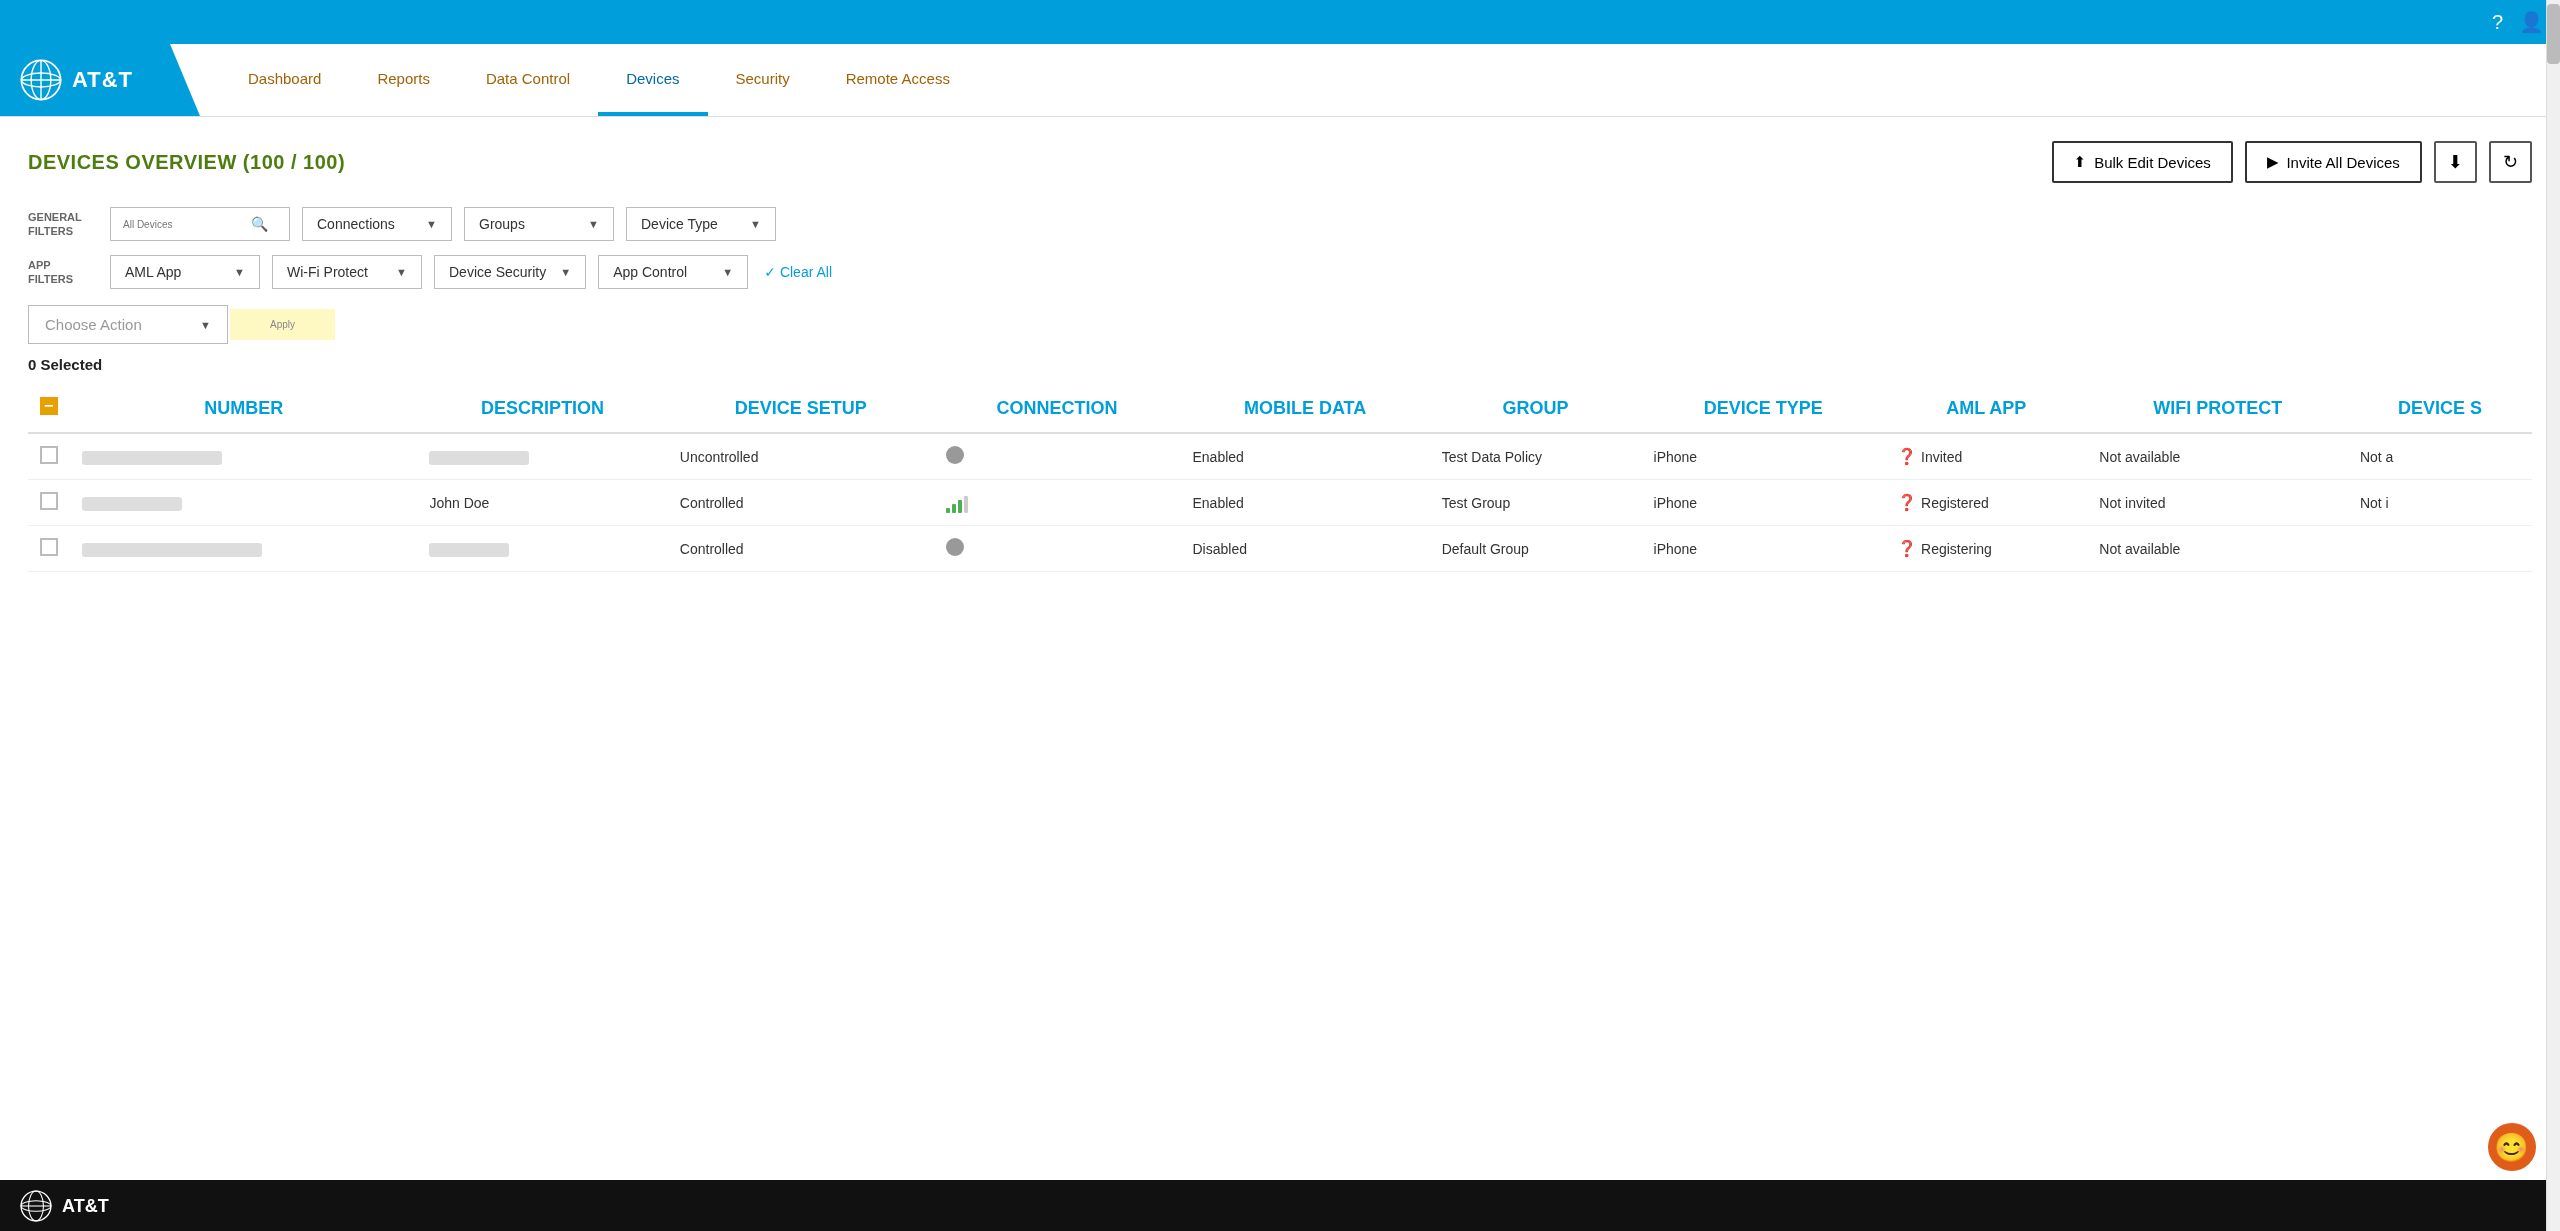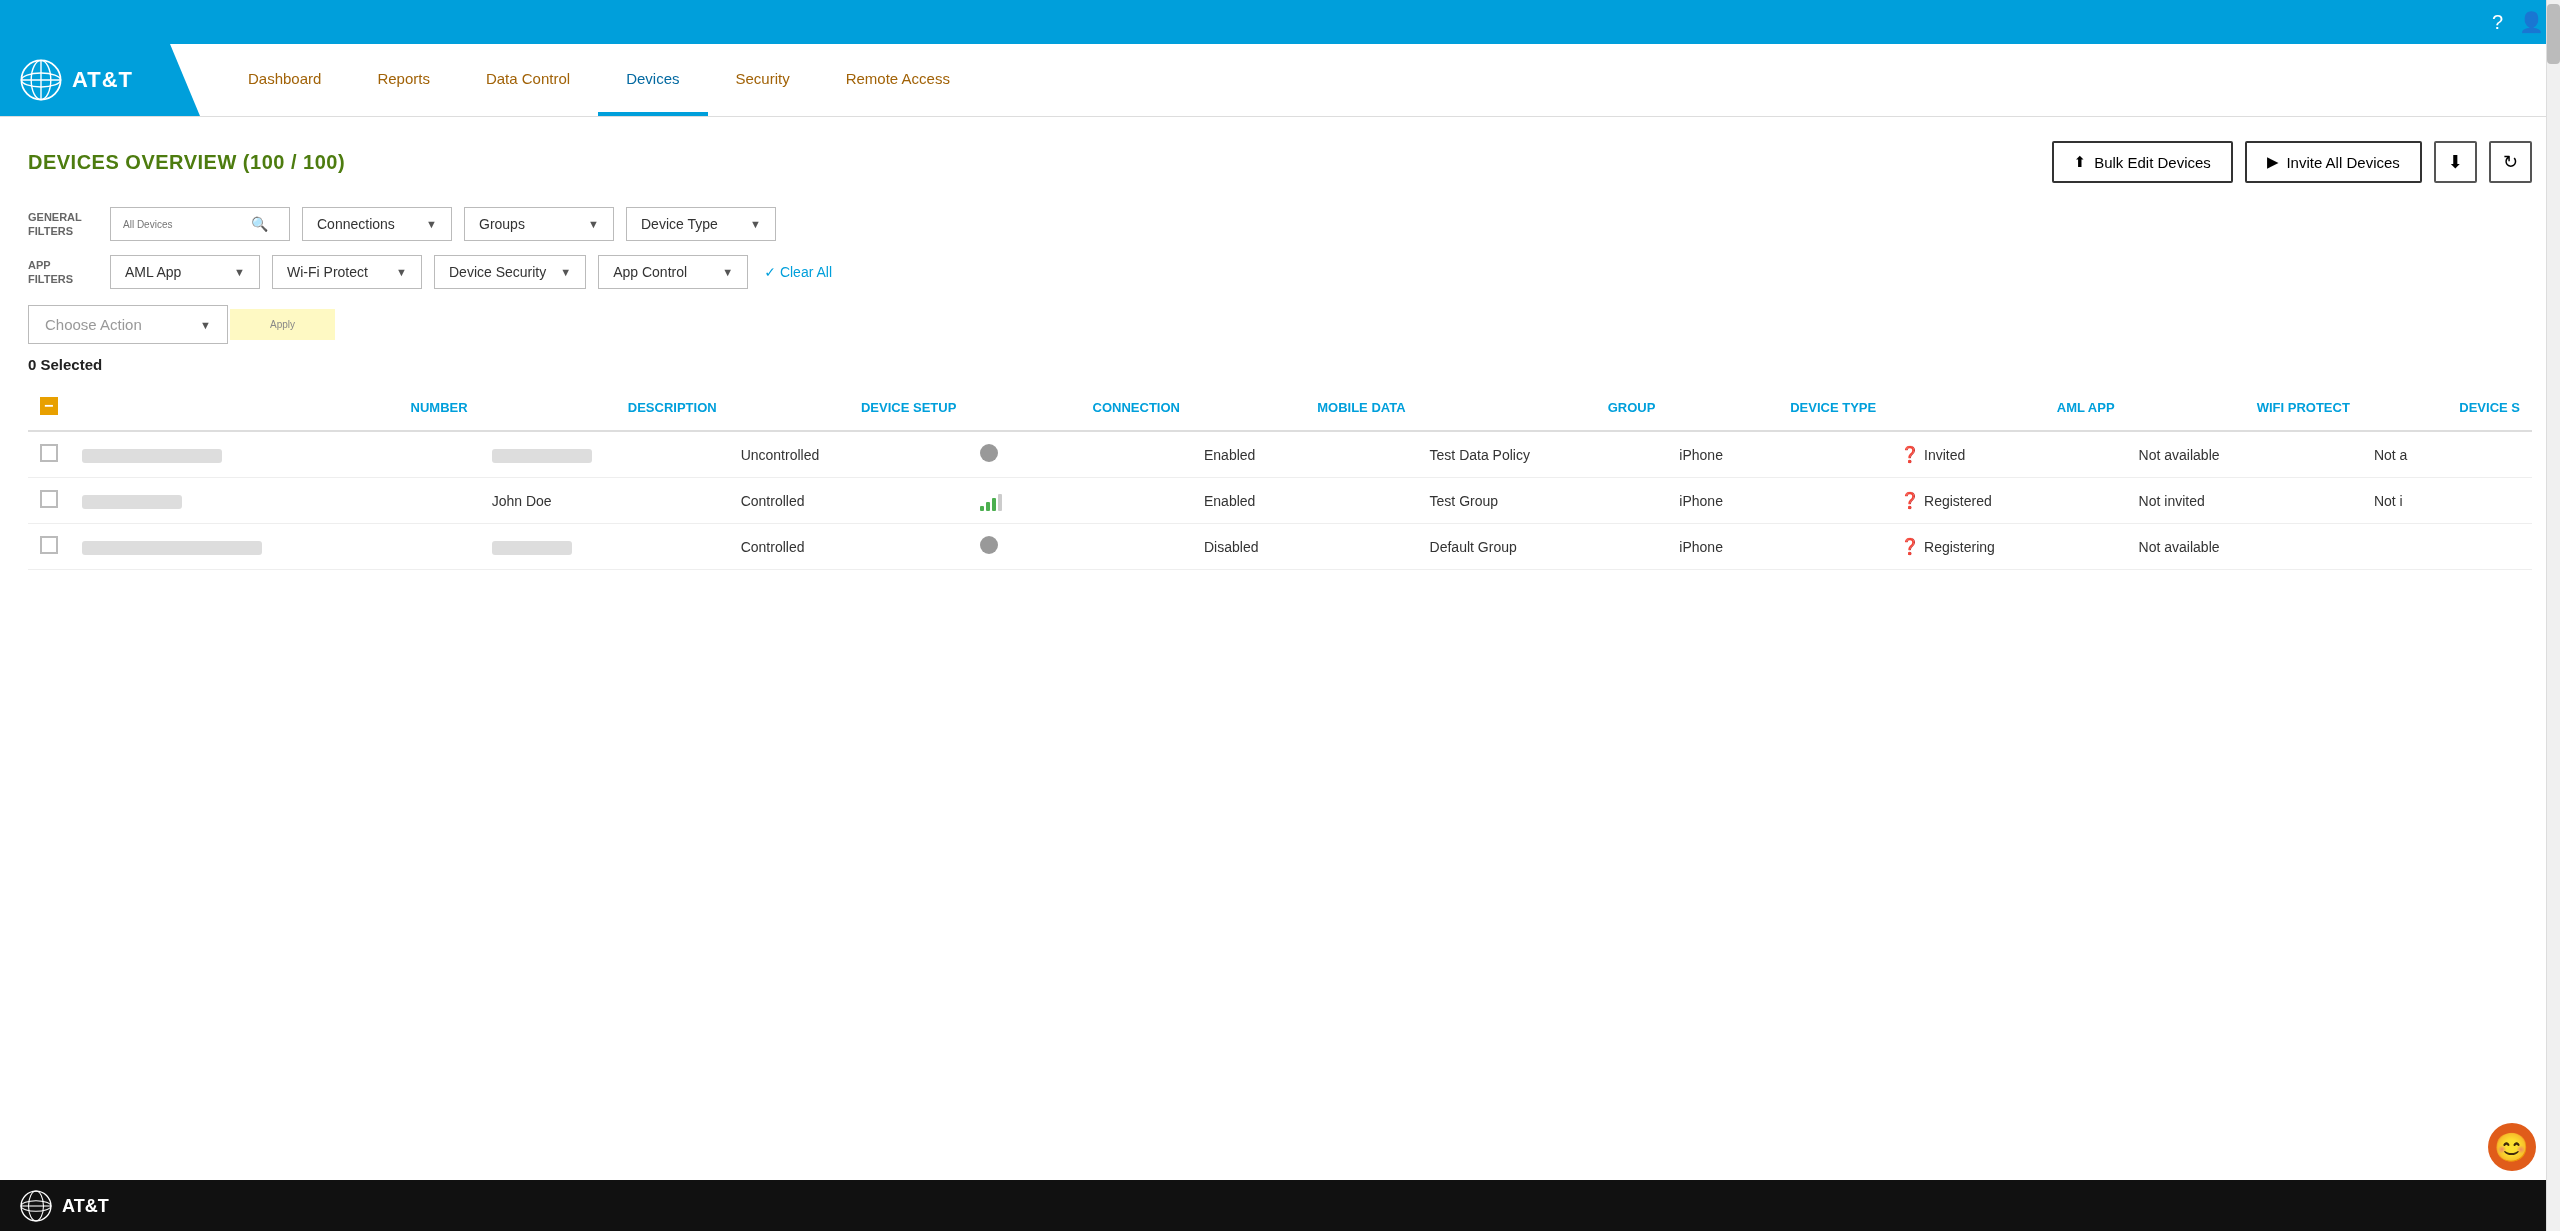--- a/index.html
+++ b/index.html
@@ -237,26 +237,26 @@
 
     
     .devices-table {
       width: 100%;
       border-collapse: collapse;
       font-size: 14px;
     }
     .devices-table th {
       background: white;
       color: #009fdb;
-      font-size: 13px;
+      font-size: 18px;
       font-weight: bold;
       text-transform: uppercase;
       padding: 12px 12px;
       border-bottom: 2px solid #ddd;
-      text-align: right;
+      text-align: center;
       white-space: nowrap;
     }
     .devices-table td {
       padding: 12px 12px;
       border-bottom: 1px solid #eee;
       vertical-align: middle;
     }
     .checkbox-cell {
       width: 40px;
       text-align: center;

